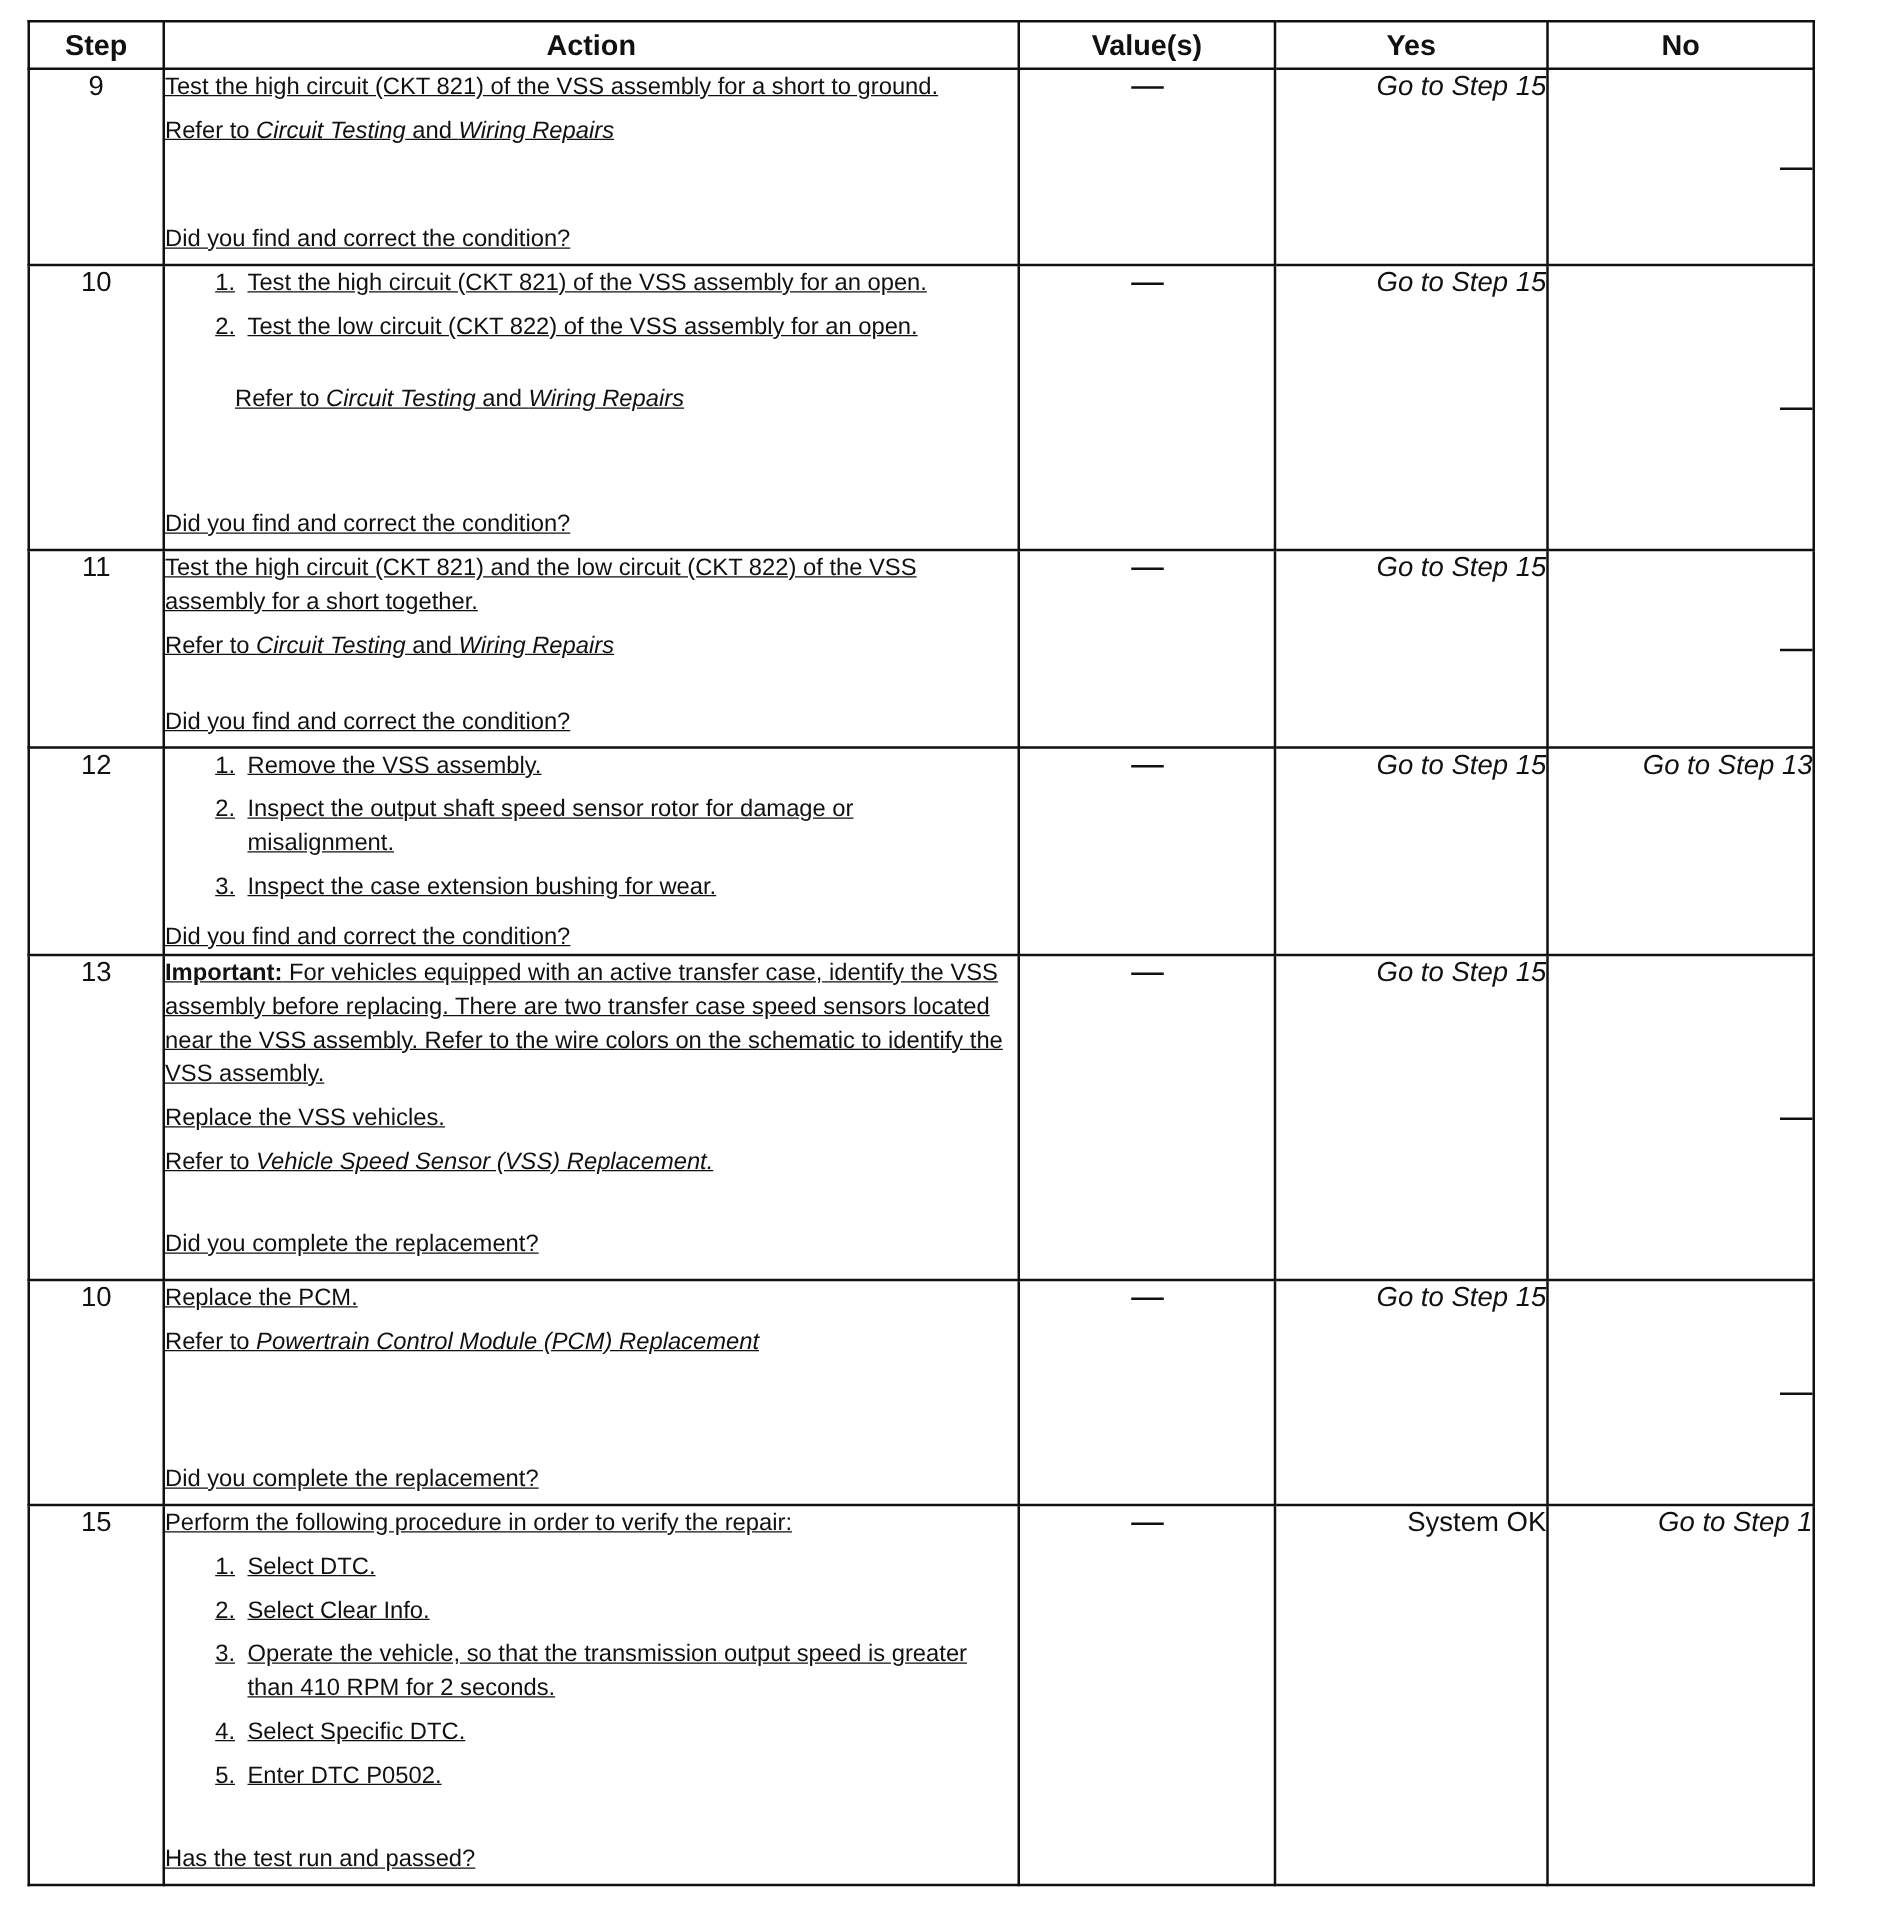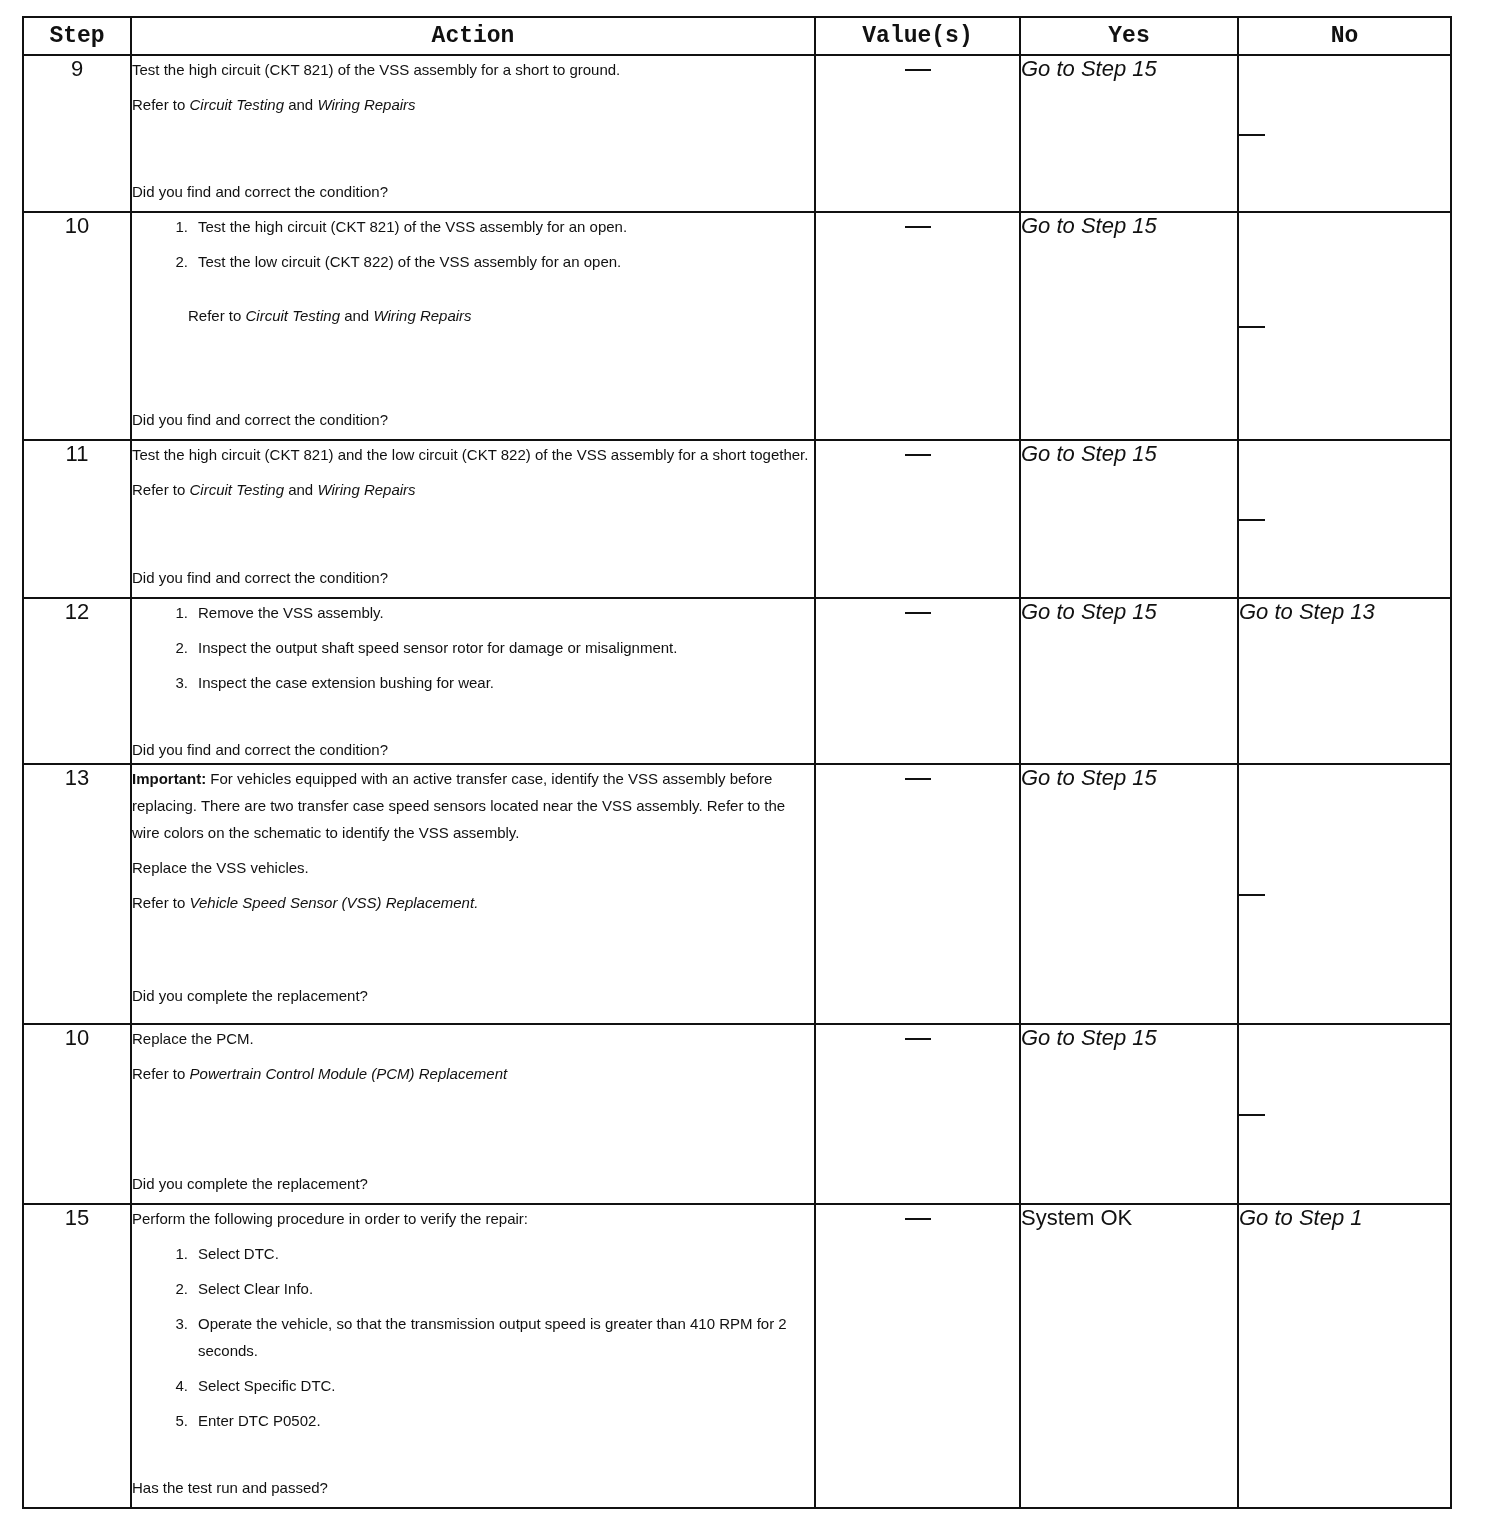--- a/index.html
+++ b/index.html
@@ -9,32 +9,32 @@
     width: 1430px;
     border-collapse: collapse;
     table-layout: fixed;
   }
   table.diag th, table.diag td {
     border: 2px solid #111;
     padding: 0;
     vertical-align: top;
   }
   table.diag th {
-    font-weight: bold; font-size: 23px; height: 36px; text-align: center; vertical-align: middle; font-family: Liberation Mono, monospace;
+    font-weight: bold; font-size: 23px; height: 36px; text-align: center; vertical-align: middle;
   }
   .c-step { width: 108px; }
   .c-action { width: 684px; }
   .c-val { width: 205px; }
   .c-yes { width: 218px; }
   .c-no { width: auto; }
   td.step { text-align: center; vertical-align: middle; font-size: 22px; }
   td.val { text-align: center; vertical-align: middle; font-size: 22px; }
-  td.yes, td.no { vertical-align: bottom; text-align: left; font-size: 22px; padding-bottom: 4px; }
+  td.yes, td.no { vertical-align: bottom; text-align: right; font-size: 22px; padding-bottom: 4px; }
   td.no.mid { vertical-align: middle; padding-bottom: 0; }
-  td.action { font-size: 15px; line-height: 27px; padding: 4px 10px 4px 12px; }
+  td.action { font-size: 19px; line-height: 27px; padding: 4px 10px 4px 12px; text-decoration: underline; }
   .action .cell { display: flex; flex-direction: column; height: 100%; }
   .p { margin: 0 0 8px 0; }
   .ol { margin: 0 0 8px 0; padding: 0; list-style: none; }
   .ol li { display: flex; margin-bottom: 8px; }
   .ol li .num { width: 56px; text-align: right; padding-right: 10px; flex: none; }
   .indent { padding-left: 56px; margin-bottom: 8px; }
   .spacer { flex: 1; }
   .q { margin: 0; }
   em { font-style: italic; }
   .goto { font-style: italic; }

